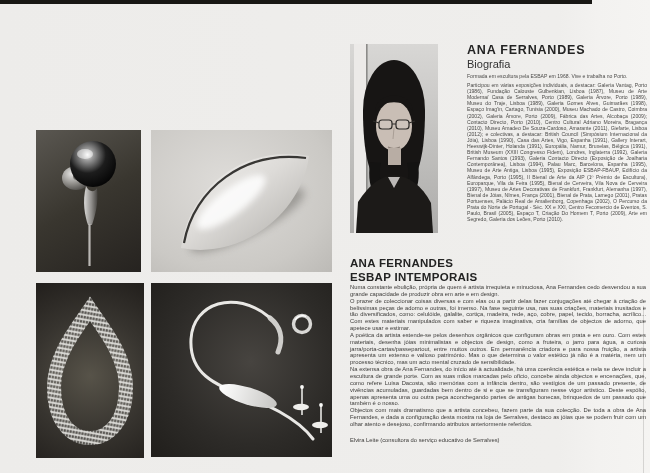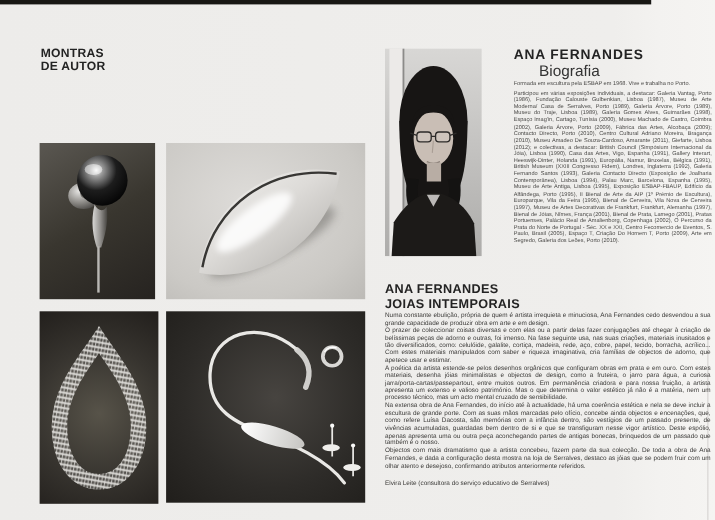--- a/index.html
+++ b/index.html
@@ -16,40 +16,36 @@
   .left-intro{left:37px;top:73px;width:283px;font-size:8.8px;line-height:10px;color:#3f3e3c;}
   .photo{position:absolute;overflow:hidden;}
   .photo svg{display:block;width:100%;height:100%;}
   #photo1{left:36px;top:130px;width:105px;height:142px;background:linear-gradient(150deg,#5a5751 0%,#39362f 50%,#262320 100%);}
   #photo2{left:151px;top:130px;width:181px;height:142px;background:radial-gradient(ellipse at 42% 38%,#dedcd9 0%,#cbc9c5 70%,#bcbab6 100%);}
   #photo3{left:36px;top:283px;width:108px;height:175px;background:radial-gradient(circle at 50% 53%,#575349 0%,#37342f 55%,#221f1c 100%);}
   #photo4{left:151px;top:283px;width:181px;height:174px;background:radial-gradient(circle at 55% 45%,#474440 0%,#2d2b28 60%,#201e1b 100%);}
   #portrait{left:350px;top:44px;width:88px;height:189px;}
   #portrait svg{display:block;width:100%;height:100%;}
   .bio-name{left:467px;top:44px;font-size:12.5px;line-height:13px;letter-spacing:.8px;}
-  .bio-sub{left:490px;top:59px;font-size:14px;line-height:11px;color:#333;font-weight:400;}
+  .bio-sub{left:467px;top:59px;font-size:11px;line-height:11px;color:#333;font-weight:400;}
   .bio-text{left:467px;top:73px;width:180px;font-size:5.1px;line-height:6.1px;text-align:justify;color:#4b4a48;}
   .bio-text p{margin:0 0 3px 0;}
   .article-title{left:350px;top:257px;font-size:11.5px;line-height:13.5px;letter-spacing:.3px;}
   .article-body{left:350px;top:284px;width:296px;font-size:5.8px;line-height:6.85px;text-align:justify;color:#3c3b39;}
   .article-body p{margin:0;}
   .credit{left:350px;top:437px;font-size:5.8px;color:#3c3b39;}
 </style>
 </head>
 <body>
 
 <div class="page">
 
   <div class="abs top-strip"></div>
   <div class="abs fold-line"></div>
 
-  <div class="abs h-caps left-title">
-    <div>MONTRAS</div>
-    <div>DE AUTOR</div>
-  </div>
 
   <div id="photo1" class="photo">
     <svg viewBox="0 0 105 142">
       <defs>
         <radialGradient id="g1" cx="38%" cy="30%" r="80%">
           <stop offset="0%" stop-color="#f6f6f6"></stop>
             <stop offset="16%" stop-color="#9a9a9a"></stop>
           <stop offset="50%" stop-color="#1d1d1d"></stop>
             <stop offset="100%" stop-color="#000"></stop>
         </radialGradient>
@@ -164,21 +160,21 @@
 
   <div class="abs h-caps bio-name">ANA FERNANDES</div>
   <div class="abs bio-sub">Biografia</div>
   <div class="abs bio-text">
     <p>Formada em escultura pela ESBAP em 1968. Vive e trabalha no Porto.</p>
     <p>Participou em várias exposições individuais, a destacar: Galeria Vantag, Porto (1986), Fundação Calouste Gulbenkian, Lisboa (1987), Museu de Arte Moderna/ Casa de Serralves, Porto (1989), Galeria Árvore, Porto (1989), Museu do Traje, Lisboa (1989), Galeria Gomes Alves, Guimarães (1998), Espaço Imag'in, Cartago, Tunísia (2000), Museu Machado de Castro, Coimbra (2002), Galeria Árvore, Porto (2009), Fábrica das Artes, Alcobaça (2009); Contacto Directo, Porto (2010), Centro Cultural Adriano Moreira, Bragança (2010), Museu Amadeo De Souza-Cardoso, Amarante (2011), Giefarte, Lisboa (2012); e colectivas, a destacar: British Council (Simpósium Internacional da Jóia), Lisboa (1990), Casa das Artes, Vigo, Espanha (1991), Gallery Interart, Heeswijk-Dinter, Holanda (1991), Europália, Namur, Bruxelas, Bélgica (1991), British Museum (XXIII Congresso Fidem), Londres, Inglaterra (1992), Galeria Fernando Santos (1993), Galeria Contacto Directo (Exposição de Joalharia Contemporânea), Lisboa (1994), Palau Marc, Barcelona, Espanha (1995), Museu de Arte Antiga, Lisboa (1995), Exposição ESBAP-FBAUP, Edifício da Alfândega, Porto (1995), II Bienal de Arte da AIP (1º Prémio de Escultura), Europarque, Vila da Feira (1995), Bienal de Cerveira, Vila Nova de Cerveira (1997), Museu de Artes Decorativas de Frankfurt, Frankfurt, Alemanha (1997), Bienal de Jóias, Nîmes, França (2001), Bienal de Prata, Lamego (2001), Pratas Portuenses, Palácio Real de Amalienborg, Copenhaga (2002), O Percurso da Prata do Norte de Portugal - Séc. XX e XXI, Centro Fecomercio de Eventos, S. Paulo, Brasil (2005), Espaço T, Criação Do Homem T, Porto (2009), Arte em Segredo, Galeria dos Leões, Porto (2010).</p>
   </div>
 
   <div class="abs h-caps article-title">
     <div>ANA FERNANDES</div>
-    <div>JOIAS INTEMPORAIS</div>
+    <div>ESBAP INTEMPORAIS</div>
   </div>
   <div class="abs article-body">
     <p>Numa constante ebulição, própria de quem é artista irrequieta e minuciosa, Ana Fernandes cedo desvendou a sua grande capacidade de produzir obra em arte e em design.</p>
     <p>O prazer de coleccionar coisas diversas e com elas ou a partir delas fazer conjugações até chegar à criação de belíssimas peças de adorno e outras, foi imenso. Na fase seguinte usa, nas suas criações, materiais inusitados e tão diversificados, como: celulóide, galalite, cortiça, madeira, rede, aço, cobre, papel, tecido, borracha, acrílico... Com estes materiais manipulados com saber e riqueza imaginativa, cria famílias de objectos de adorno, que apetece usar e estimar.</p>
     <p>A poética da artista estende-se pelos desenhos orgânicos que configuram obras em prata e em ouro. Com estes materiais, desenha jóias minimalistas e objectos de design, como a fruteira, o jarro para água, a curiosa jarra/porta-cartas/passepartout, entre muitos outros. Em permanência criadora e para nossa fruição, a artista apresenta um extenso e valioso património. Mas o que determina o valor estético já não é a matéria, nem um processo técnico, mas um acto mental cruzado de sensibilidade.</p>
     <p>Na extensa obra de Ana Fernandes, do início até à actualidade, há uma coerência estética e nela se deve incluir a escultura de grande porte. Com as suas mãos marcadas pelo ofício, concebe ainda objectos e encenações, que, como refere Luísa Dacosta, são memórias com a infância dentro, são vestígios de um passado presente, de vivências acumuladas, guardadas bem dentro de si e que se transfiguram nesse vigor artístico. Deste espólio, apenas apresenta uma ou outra peça aconchegando partes de antigas bonecas, brinquedos de um passado que também é o nosso.</p>
     <p>Objectos com mais dramatismo que a artista concebeu, fazem parte da sua colecção. De toda a obra de Ana Fernandes, e dada a configuração desta mostra na loja de Serralves, destaco as jóias que se podem fruir com um olhar atento e desejoso, confirmando atributos anteriormente referidos.</p>
   </div>
   <div class="abs credit">Elvira Leite (consultora do serviço educativo de Serralves)</div>
 

